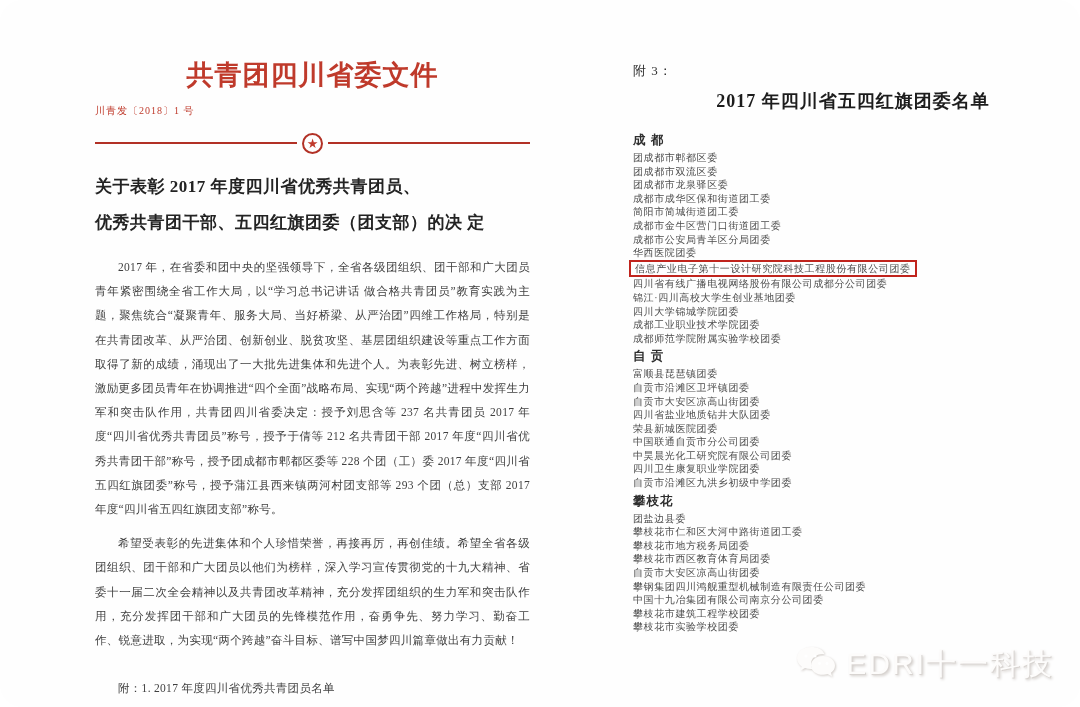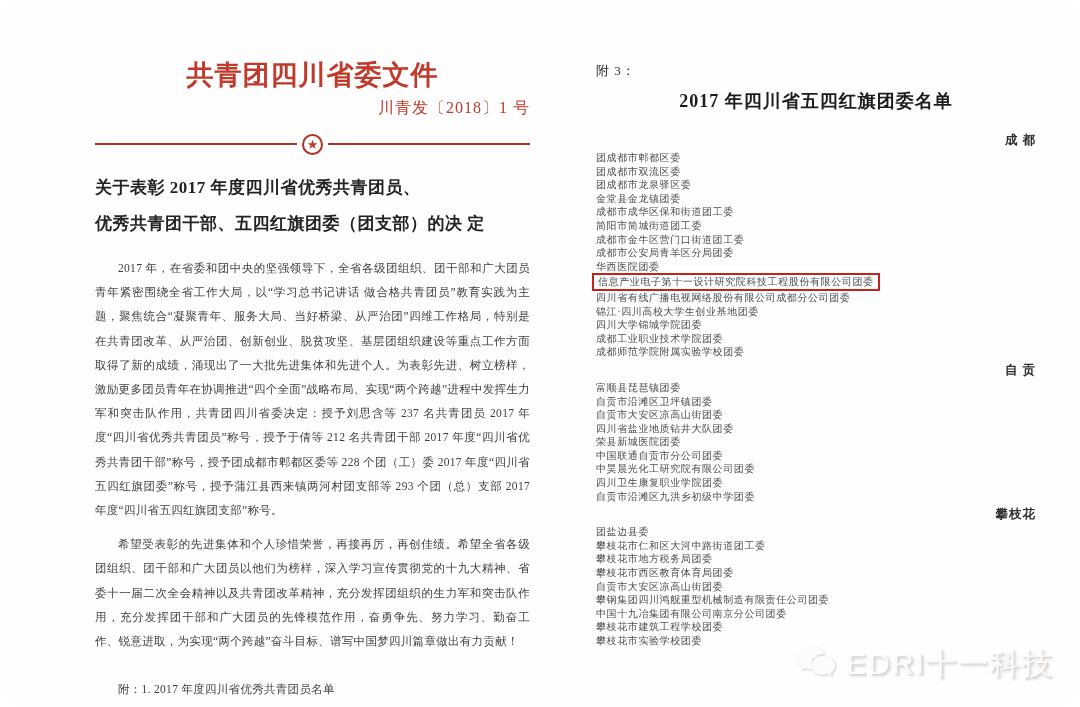--- a/index.html
+++ b/index.html
@@ -13,21 +13,21 @@
 
   
   .page-left {
     position:absolute; left:70px; top:58px; width:485px; padding:0 25px;
   }
   .org-title {
     text-align:center; font-size:27px; font-weight:bold;
     color:#bf3a2b; letter-spacing:1px; line-height:34px;
   }
   .doc-number {
-    text-align:right; font-size:16px; color:#bf3a2b; margin-top:6px;
+    text-align:left; font-size:10px; color:#bf3a2b; margin-top:12px;
     letter-spacing:1px;
   }
   .divider { display:flex; align-items:center; margin-top:13px; height:24px; }
   .divider .line { flex:1; height:2px; background:#b23126; }
   .star-circle {
     width:21px; height:21px; border:2px solid #b23126; border-radius:50%;
     margin:0 5px; display:flex; align-items:center; justify-content:center;
     color:#c0392b; font-size:13px; line-height:1;
   }
   .doc-title {
@@ -41,30 +41,30 @@
   }
   .body-para + .body-para { margin-top:10px; }
   .attachments {
     display:flex; margin-top:22px; font-size:11.5px; color:#3f3f3f;
     padding-left:2em; letter-spacing:0.3px;
   }
   .attach-label { line-height:29px; }
   .attach-items .attach-item { line-height:29px; }
 
   
-  .page-right { position:absolute; left:596px; top:62px; width:440px; }
+  .page-right { position:absolute; left:633px; top:62px; width:440px; }
   .appendix-label { font-size:13px; color:#2e2e2e; letter-spacing:1px; }
   .right-title {
     text-align:center; font-size:18px; font-weight:bold; color:#1c1c1c;
     margin-top:9px; letter-spacing:1px;
   }
   .sections { margin-top:20px; }
   .section-title {
     font-weight:bold; font-size:12.5px; line-height:15px; color:#2e2e2e;
-    margin:4px 0 3px 0; letter-spacing:1px;text-align:right;
+    margin:4px 0 3px 0; letter-spacing:1px;
   }
   .list-item {
     font-size:10px; line-height:13.6px; color:#4c4c4c; letter-spacing:0.6px;
     white-space:nowrap;
   }
   .list-item span { display:inline-block; }
   .list-item span.highlighted {
     border:2px solid #c0241d; padding:0 4px; margin-left:-4px;
     position:relative; z-index:2; background:rgba(255,255,255,0);
   }
@@ -122,21 +122,20 @@
     <div class="right-title">2017 年四川省五四红旗团委名单</div>
 
     <div class="sections">
       <div class="section">
         <div class="section-title">成  都</div>
         <div>
 
         <div class="list-item"><span>团成都市郫都区委</span></div>
             <div class="list-item"><span>团成都市双流区委</span></div>
             <div class="list-item"><span>团成都市龙泉驿区委</span></div>
-            <div class="list-item"><span>金堂县金龙镇团委</span></div>
             <div class="list-item"><span>成都市成华区保和街道团工委</span></div>
             <div class="list-item"><span>简阳市简城街道团工委</span></div>
             <div class="list-item"><span>成都市金牛区营门口街道团工委</span></div>
             <div class="list-item"><span>成都市公安局青羊区分局团委</span></div>
             <div class="list-item"><span>华西医院团委</span></div>
             <div class="list-item"><span class="highlighted">信息产业电子第十一设计研究院科技工程股份有限公司团委</span></div>
             <div class="list-item"><span>四川省有线广播电视网络股份有限公司成都分公司团委</span></div>
             <div class="list-item"><span>锦江·四川高校大学生创业基地团委</span></div>
             <div class="list-item"><span>四川大学锦城学院团委</span></div>
             <div class="list-item"><span>成都工业职业技术学院团委</span></div>

